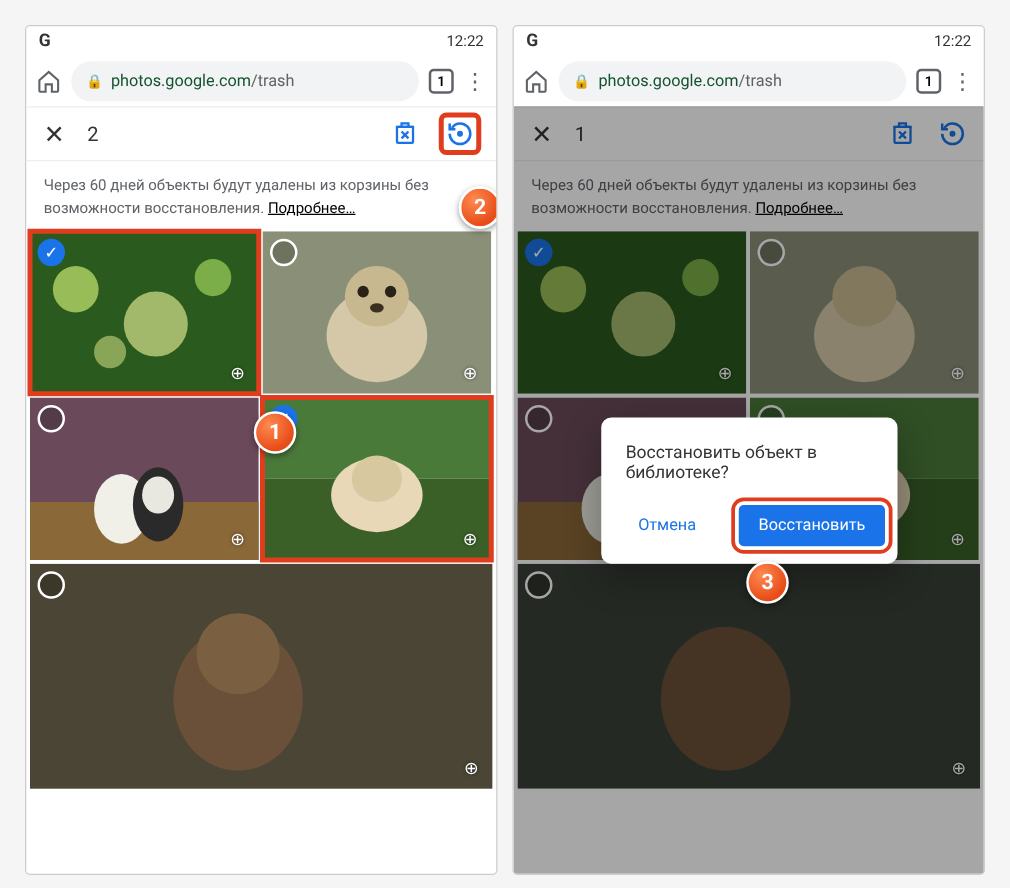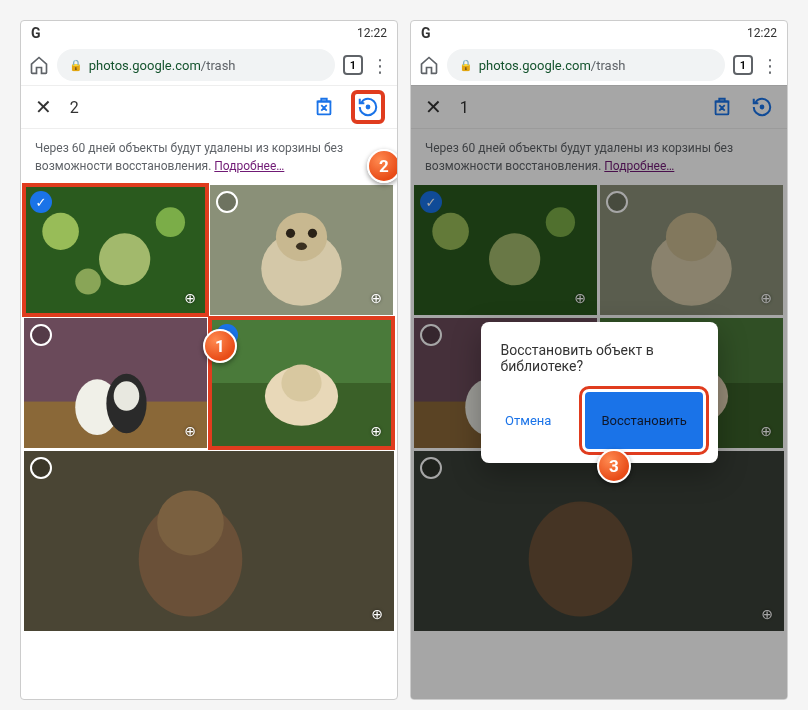--- a/index.html
+++ b/index.html
@@ -13,38 +13,38 @@
 .urlbox .lock{font-size:11px}
 .urlbox .domain{color:#14532d}
 .tabcount{width:20px;height:20px;border:2px solid #5f6368;border-radius:4px;display:flex;align-items:center;justify-content:center;font-size:11px;font-weight:600}
 .menu3{font-size:18px;color:#5f6368}
 .selectbar{height:44px;display:flex;align-items:center;padding:0 14px;gap:18px;border-top:1px solid #eee;border-bottom:1px solid #eee}
 .selectbar .close{font-size:20px;color:#333;font-weight:300}
 .selectbar .count{flex:1;font-size:16px;color:#333}
 .selectbar .icobtn{color:#1a73e8;display:flex;align-items:center;justify-content:center}
 .highlight-box{border:4px solid #e03c1e;border-radius:6px;padding:2px;margin:-2px}
 .infotxt{padding:10px 14px;font-size:12px;color:#5f6368;line-height:1.5}
-.infotxt a{color:#701a75;}
+.infotxt a{color:#000000;}
 .grid{display:flex;flex-wrap:wrap;gap:3px;padding:0 3px}
 .cell{position:relative}
 .cell.half{width:calc(50% - 2px);height:130px}
 .cell.full{width:100%;height:180px}
 .thumb{width:100%;height:100%;display:block}
 .chk{position:absolute;top:6px;left:6px;width:22px;height:22px;border-radius:50%;display:flex;align-items:center;justify-content:center}
 .chk.on{background:#1a73e8;color:#fff;font-size:13px}
 .chk.off{border:2px solid #fff;background:rgba(0,0,0,0.2)}
 .zoom{position:absolute;bottom:6px;right:6px;width:22px;height:22px;color:#fff;display:flex;align-items:center;justify-content:center;font-size:14px;text-shadow:0 0 3px rgba(0,0,0,.6)}
 .selframe{outline:4px solid #e03c1e;outline-offset:-2px}
 .step{position:absolute;width:34px;height:34px;border-radius:50%;background:radial-gradient(circle at 35% 30%,#ff8a50,#e84c18 70%);border:2px solid #fff;box-shadow:0 2px 5px rgba(0,0,0,.4);color:#fff;font-weight:bold;display:flex;align-items:center;justify-content:center;font-size:17px;z-index:50}
 .overlay{position:absolute;inset:0;background:rgba(0,0,0,.35);z-index:20;display:flex;align-items:center;justify-content:center}
 .dialog{background:#fff;border-radius:8px;width:237px;padding:20px 20px 14px;box-shadow:0 10px 30px rgba(0,0,0,.3)}
 .dialog .msg{font-size:14px;color:#333;margin-bottom:18px}
-.dialog .btns{display:flex;justify-content:center;gap:24px;align-items:center}
+.dialog .btns{display:flex;justify-content:space-between;gap:24px;align-items:center}
 .dialog .cancel{color:#1a73e8;font-size:13px;padding:8px 10px;background:none;border:none}
-.dialog .confirm{background:#1a73e8;color:#0f172a;border:none;border-radius:4px;padding:21px 16px;font-size:13px;outline:3px solid #e03c1e;outline-offset:3px}
+.dialog .confirm{background:#1a73e8;color:#ffffff;border:none;border-radius:4px;padding:9px 16px;font-size:13px;outline:3px solid #e03c1e;outline-offset:3px}
 svg{display:block}
 </style>
 </head>
 <body>
 
 <div class="phone">
   <div class="statusbar">
     <span class="gicon">G</span>
     <span>12:22</span>
   </div>

